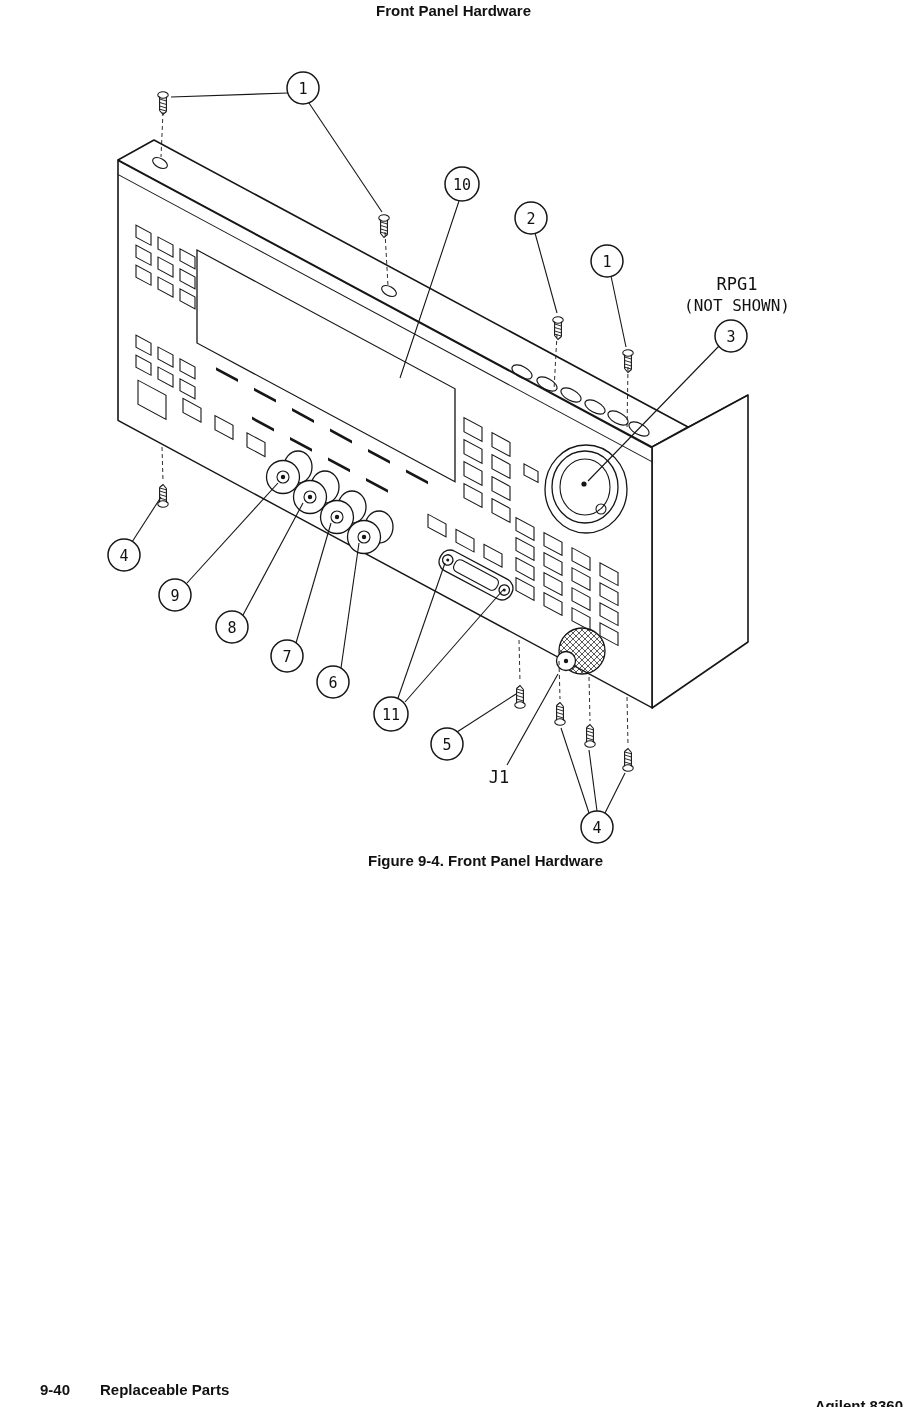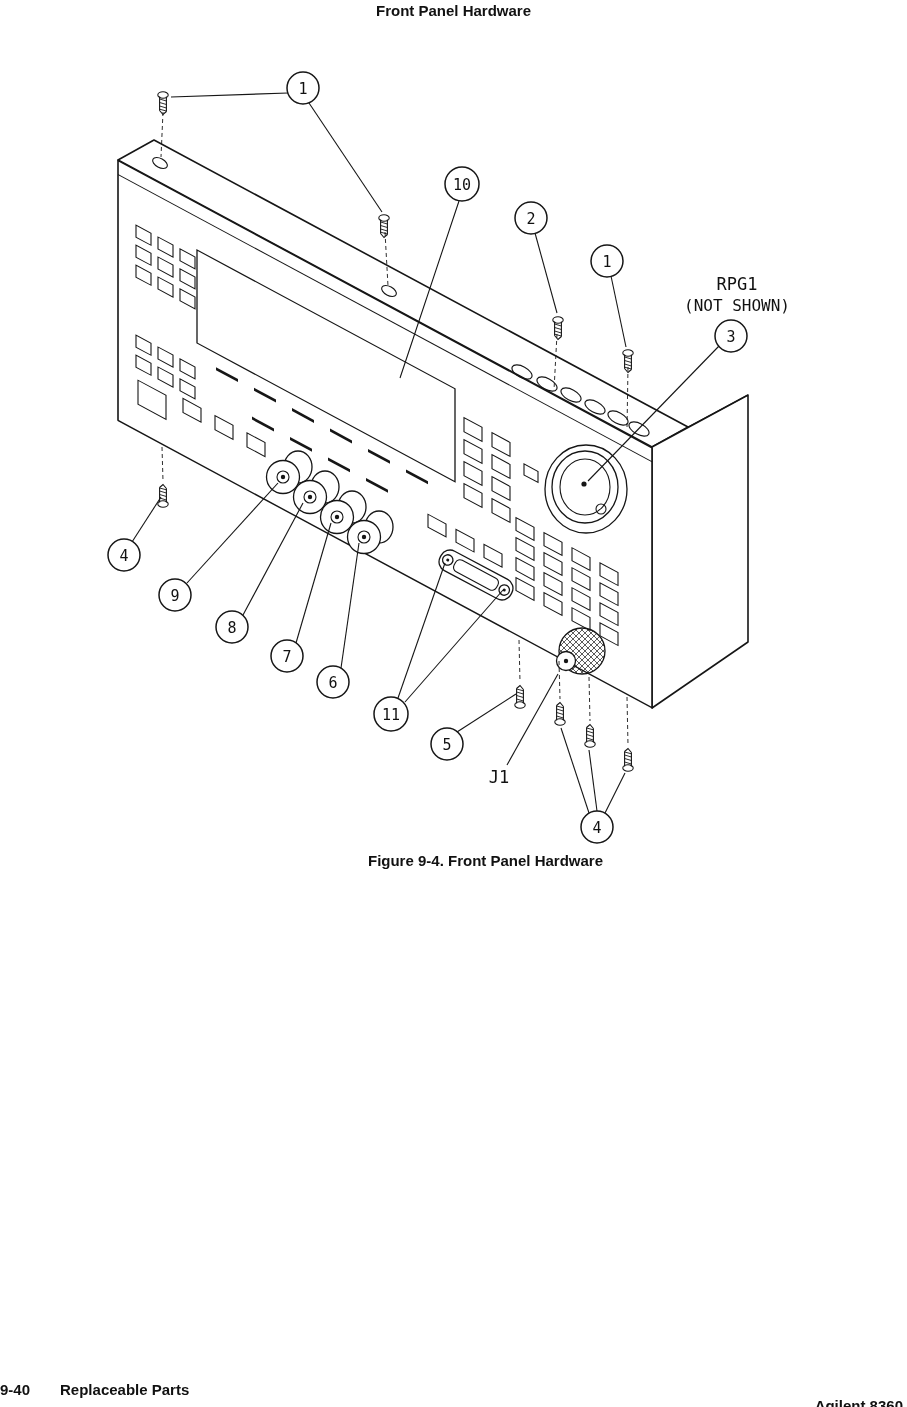--- a/index.html
+++ b/index.html
@@ -3,21 +3,21 @@
 <meta charset="utf-8">
 <style>
   html,body{margin:0;padding:0;background:#fff;}
   .page{position:relative;width:907px;height:1407px;background:#fff;overflow:hidden;
         font-family:"Liberation Sans",sans-serif;color:#111;}
   .header{position:absolute;top:2px;left:0;width:100%;text-align:center;
           font-size:15px;font-weight:bold;}
   .caption{position:absolute;top:852px;left:0;width:100%;text-align:center;
            font-size:15px;font-weight:bold;padding-left:32px;}
   .footer{position:absolute;top:1381px;left:0;width:100%;font-size:15px;font-weight:bold;}
-  .footer-left{position:absolute;left:0;top:0;}
+  .footer-left{position:absolute;left:0;top:0;padding-left:40px;}
   .footer-left .sect{margin-left:30px;}
   .footer-right{position:absolute;right:4px;top:16px;text-align:right;}
   svg.fig{position:absolute;top:0;left:0;}
   
   .outline{fill:#fff;stroke:#161616;stroke-width:1.6;stroke-linejoin:round;}
   .thin{fill:none;stroke:#161616;stroke-width:1.1;}
   .panelwhite{fill:#fff;stroke:#161616;stroke-width:1.3;}
   .key{fill:#fff;stroke:#161616;stroke-width:1.1;}
   .bar{fill:#161616;stroke:none;}
   .leader{stroke:#161616;stroke-width:1.1;fill:none;}

